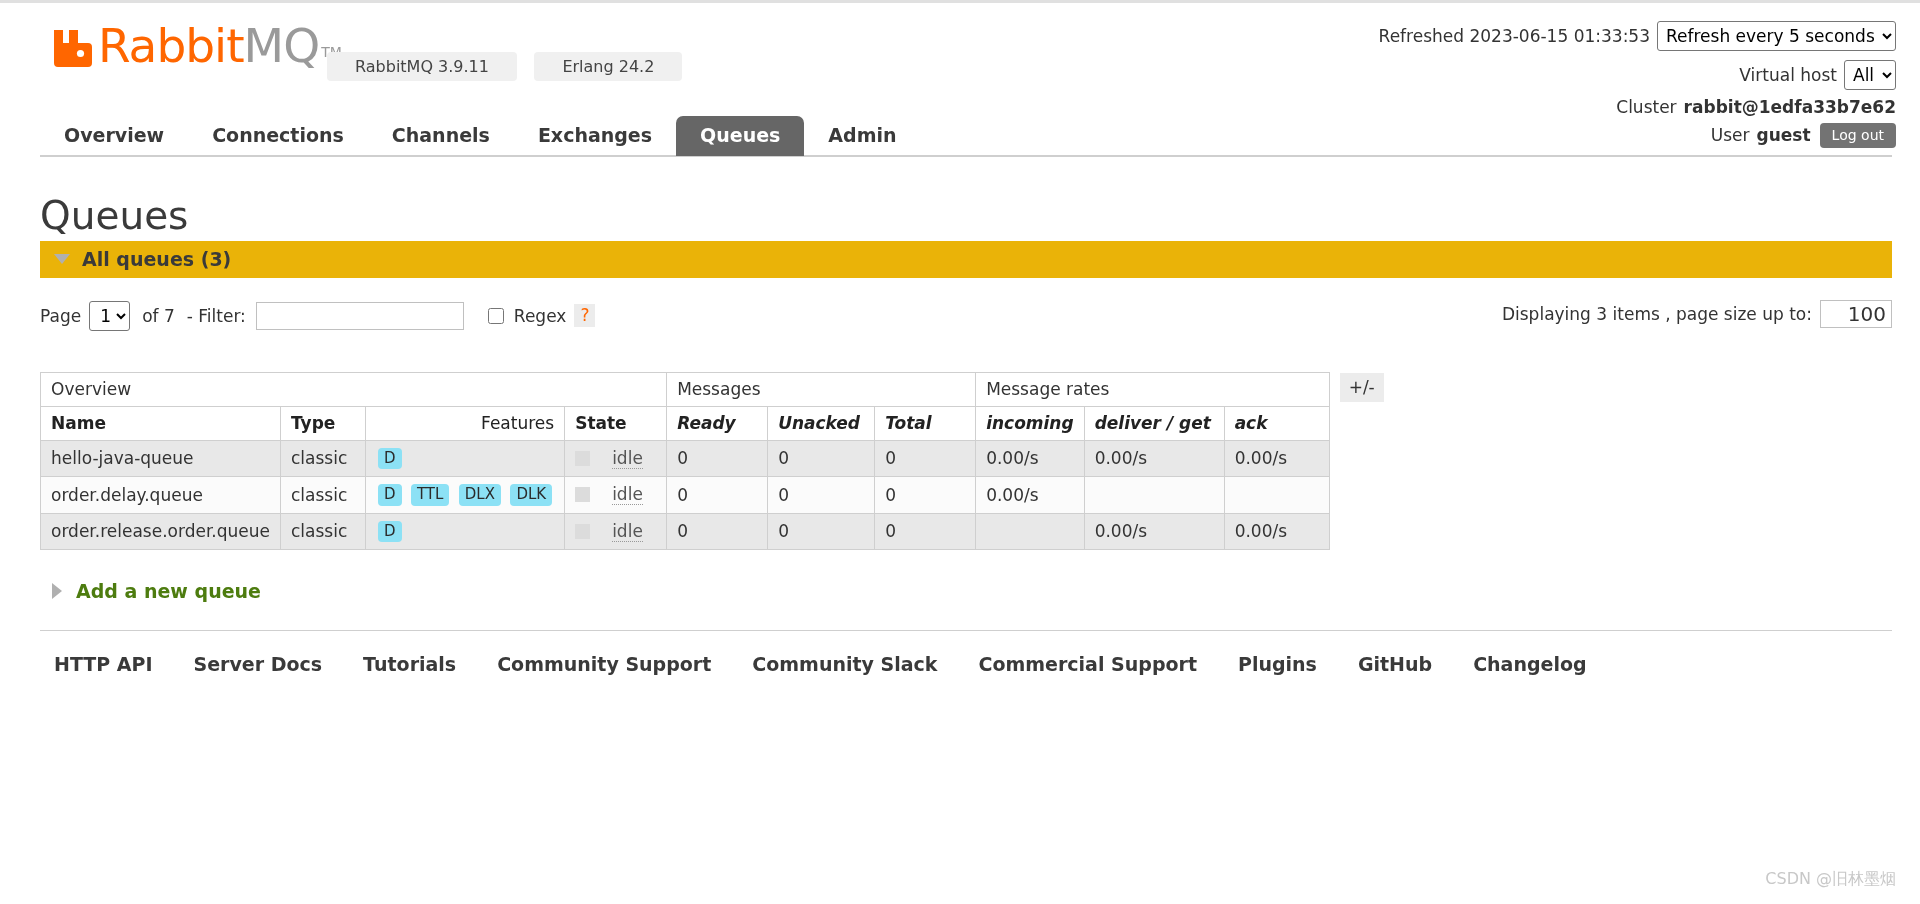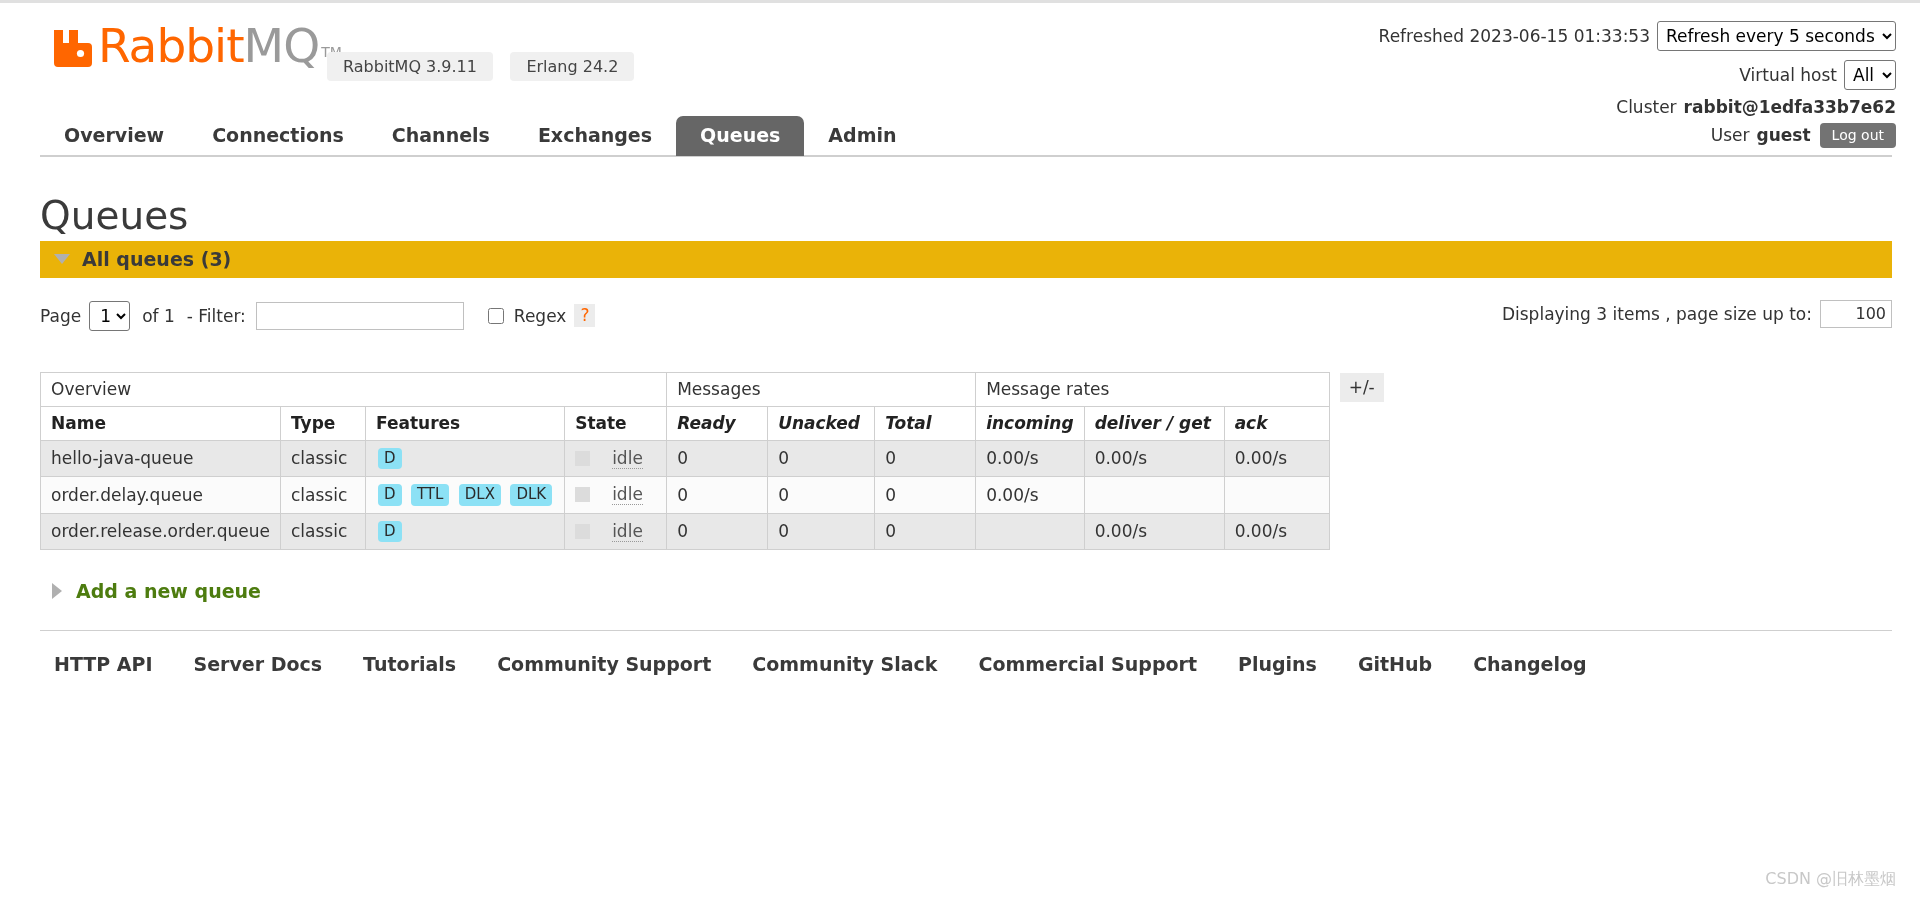--- a/index.html
+++ b/index.html
@@ -58,21 +58,21 @@
     color: #9a9a9a;
     margin-left: 2px;
     padding-bottom: 7px;
   }
 
   .version-pill {
     display: inline-block;
     background: #f0f0f0;
     color: #444;
     font-size: 16px;
-    padding: 5px 16px;
+    padding: 5px 28px;
     border-radius: 4px;
     margin-left: 12px;
     position: relative;
     top: -8px;
   }
   #version-pills {
     position: absolute;
     left: 315px;
     top: 57px;
     white-space: nowrap;
@@ -258,21 +258,21 @@
     font-size: 17px;
     white-space: nowrap;
   }
   #pagesize-input {
     width: 72px;
     height: 28px;
     margin-left: 8px;
     border: 1px solid #c0c0c0;
     background: #fff;
     font-family: "DejaVu Sans", "Liberation Sans", sans-serif;
-    font-size: 16px;
+    font-size: 20px;
     text-align: right;
     padding: 2px 5px;
     color: #333;
   }
 
   
   #table-area {
     margin-top: 38px;
     display: flex;
     align-items: flex-start;
@@ -296,21 +296,21 @@
     color: #333;
     font-size: 17px;
     font-weight: normal;
     padding: 6px 10px 7px 10px;
   }
   tr.col-row th {
     background: #ffffff;
     font-weight: bold;
     color: #222;
   }
-  tr.col-row th.nb { font-weight: bold; }
+  tr.col-row th.nb { font-weight: normal; text-align: right; }
   tr.col-row th.num { text-align: left; font-style: italic; }
 
   tr.data-row td { color: #333; }
   tr.data-row.odd td { background: #e8e8e8; }
   tr.data-row.even td { background: #fbfbfb; }
   td.qname { font-weight: bold; color: #222; }
   td.num { text-align: right; }
   td.center { text-align: center; }
 
   .badge {
@@ -457,21 +457,21 @@
       <span class="tri tri-down"></span>
       <span>All queues (3)</span>
     </div>
 
 
     <div id="pagination-bar">
       <span class="pg-text">Page</span>
       <select id="page-select">
         <option>1</option>
       </select>
-      <span id="of-text">of 1</span>
+      <span id="of-text">of 7</span>
       <span id="filter-label">- Filter:</span>
       <input id="filter-input" type="text" placeholder="" style="">
       <span id="regex-wrap">
         <input id="regex-check" type="checkbox" style="">
         <span id="regex-label">Regex</span>
         <span class="help-q">?</span>
       </span>
 
       <span id="displaying-wrap">
         <span>Displaying 3 items , page size up to:</span>

